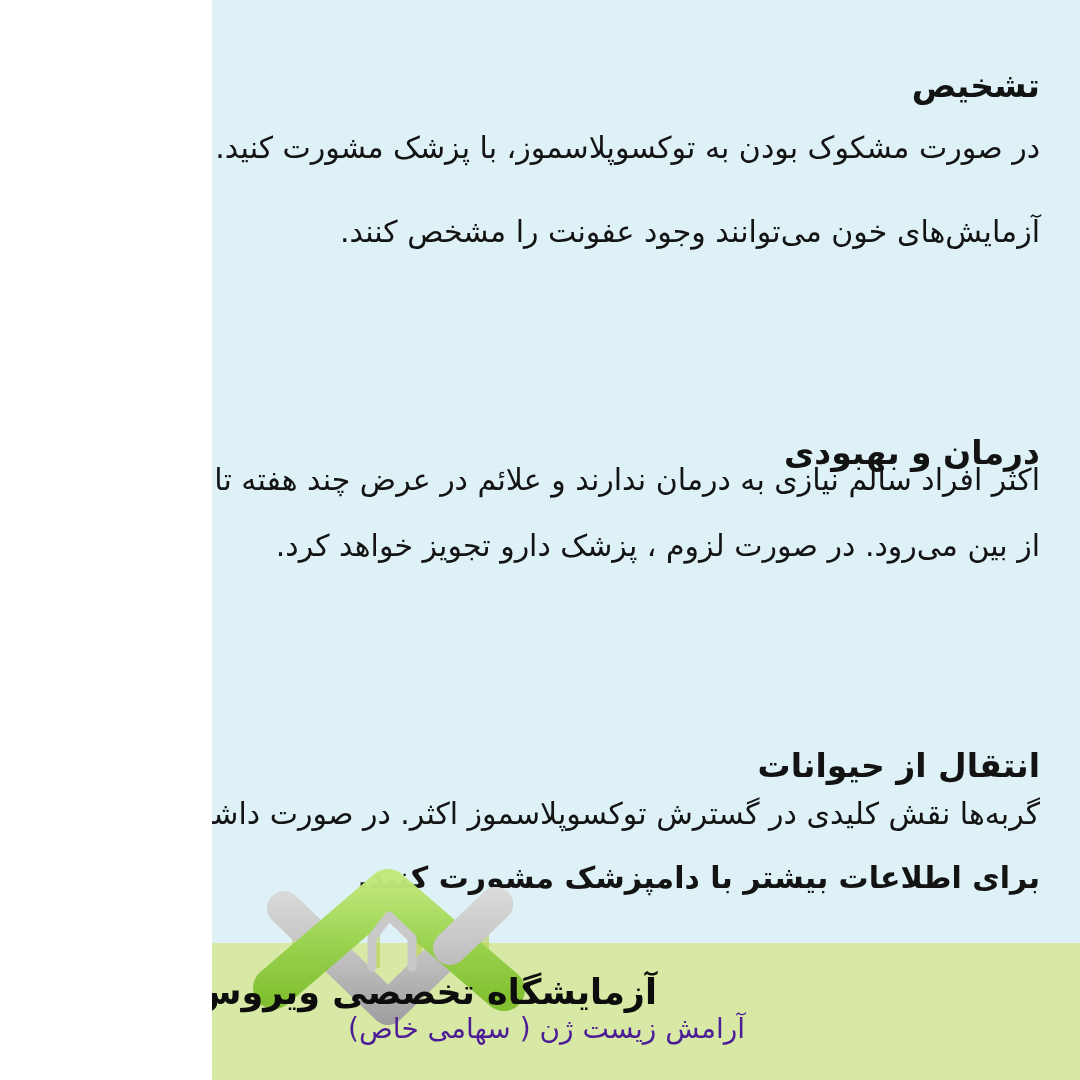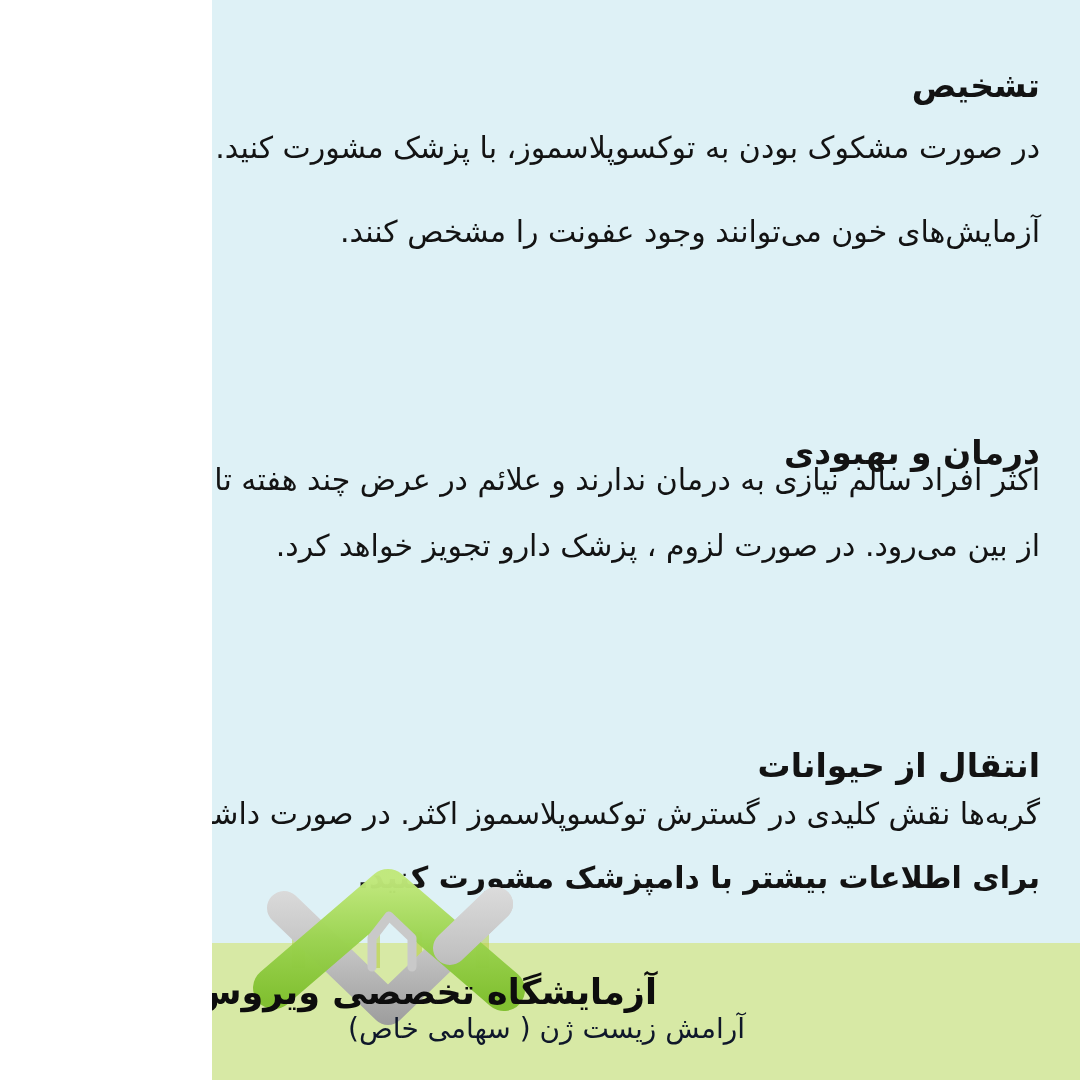--- a/index.html
+++ b/index.html
@@ -61,21 +61,21 @@
     z-index:3;
     color:#0d0d0d;
   }
   .footer-subtitle{
     position:absolute;
     top:1012px;
     right:335px;
     font-size:28px;
     white-space:nowrap;
     z-index:3;
-    color:#0f172a;
+    color:#4c1d95;
   }
 </style>
 </head>
 <body>
 
 <div class="page">
 
   <div class="text-line section-heading h1">تشخیص</div>
   <div class="text-line s1l1">در صورت مشکوک بودن به توکسوپلاسموز، با پزشک مشورت کنید.</div>
   <div class="text-line s1l2">آزمایش‌های خون می‌توانند وجود عفونت را مشخص کنند.</div>

